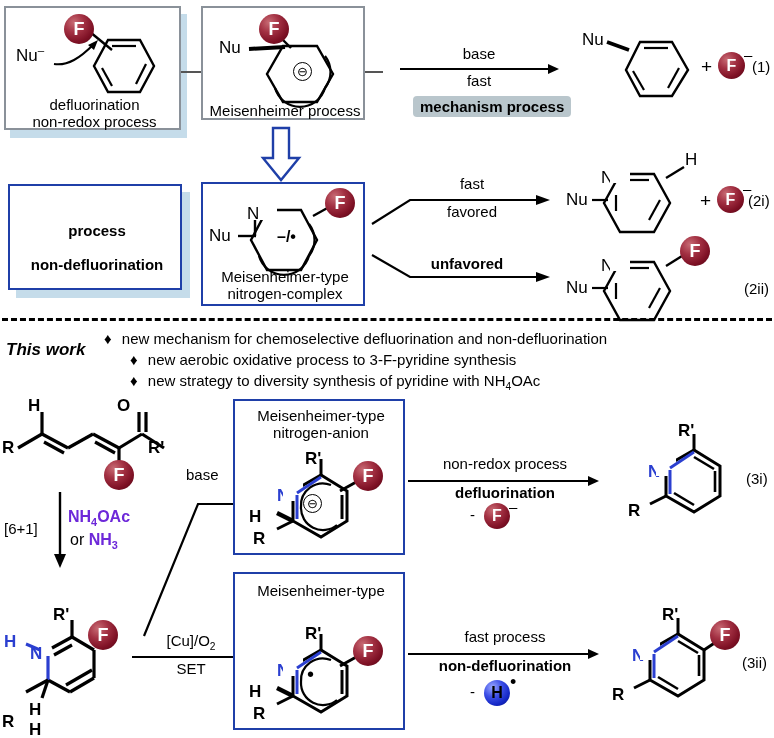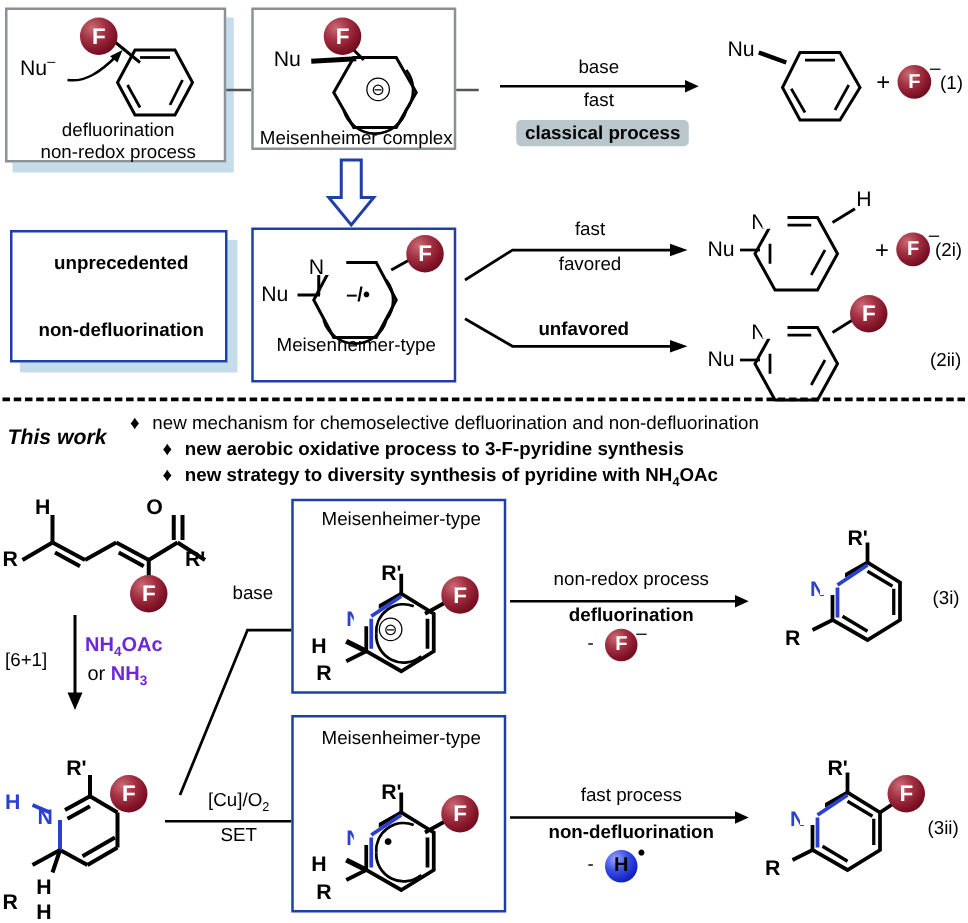--- a/index.html
+++ b/index.html
@@ -109,37 +109,37 @@
 
   <svg class="abs" style="left:66px;top:20px;width:30px;height:26px;">
     <line x1="22" y1="20" x2="6" y2="4" stroke="#000" stroke-width="2.4"></line>
   </svg>
 
   <div class="abs sphere sph-f" style="left:56px;top:6px;width:30px;height:30px;font-size:18px;">
     <span>F</span>
   </div>
 
   <div class="abs ctr lbl" style="left:0;top:94px;width:164px;">
-    <span>Meisenheimer complex</span>
+    <span>Meisenheimer process</span>
   </div>
 </div>
 
 <div class="abs" style="left:365px;top:71px;width:18px;height:2px;background:#555;"></div>
 
 <div class="abs ctr lbl" style="left:434px;top:45px;width:90px;">
   <span>base</span>
 </div>
 <div class="abs arrow-line" style="left:400px;top:68px;width:150px;"></div>
 <div class="abs arrow-head" style="left:548px;top:64px;"></div>
 <div class="abs ctr lbl" style="left:434px;top:72px;width:90px;">
   <span>fast</span>
 </div>
 
 <div class="abs" style="left:413px;top:98px;">
-  <span class="hl-grey">classical process</span>
+  <span class="hl-grey">mechanism process</span>
 </div>
 
 <div class="abs atom" style="left:582px;top:30px;">
   <span>Nu</span>
 </div>
 <svg class="abs" style="left:607px;top:38px;width:28px;height:16px;">
   <line x1="0" y1="4" x2="22" y2="12" stroke="#000" stroke-width="3.6"></line>
 </svg>
 <svg class="abs" style="left:624px;top:30px;width:70px;height:68px;">
   <polygon points="16,12 48,12 64,40 48,66 16,66 2,40" stroke="#000" stroke-width="2.4" fill="none"></polygon>
@@ -160,22 +160,22 @@
   <span>(1)</span>
 </div>
 
 <svg class="abs" style="left:263px;top:128px;width:40px;height:54px;">
   <polygon points="10,0 26,0 26,30 36,30 18,52 0,30 10,30" stroke="#1f3fa8" stroke-width="2.4" fill="#fff"></polygon>
 </svg>
 
 <div class="abs shadow-blue" style="left:16px;top:192px;width:174px;height:106px;"></div>
 
 <div class="abs box-blue" style="left:8px;top:184px;width:174px;height:106px;">
-  <div class="abs ctr lbl-b" style="left:0;top:16px;width:174px;">
-    <span>unprecedented</span>
+  <div class="abs ctr lbl-b" style="left:0;top:36px;width:174px;">
+    <span>process</span>
   </div>
   <div class="abs ctr lbl-b" style="left:0;top:70px;width:174px;">
     <span>non-defluorination</span>
   </div>
 </div>
 
 <div class="abs box-blue" style="left:201px;top:182px;width:164px;height:124px;">
 
   <div class="abs atom" style="left:6px;top:42px;">
     <span>Nu</span>
@@ -206,20 +206,21 @@
   <svg class="abs" style="left:110px;top:18px;width:26px;height:20px;">
     <line x1="0" y1="14" x2="18" y2="4" stroke="#000" stroke-width="2.4"></line>
   </svg>
 
   <div class="abs sphere sph-f" style="left:122px;top:4px;width:30px;height:30px;font-size:18px;">
     <span>F</span>
   </div>
 
   <div class="abs ctr lbl" style="left:0;top:84px;width:164px;">
     <div>Meisenheimer-type</div>
+    <div>nitrogen-complex</div>
   </div>
 </div>
 
 <svg class="abs" style="left:372px;top:180px;width:182px;height:48px;">
   <polyline points="0,44 38,20 168,20" stroke="#000" stroke-width="2.2" fill="none"></polyline>
   <polygon points="178,20 164,15 164,25" fill="#000"></polygon>
 </svg>
 <div class="abs ctr lbl" style="left:432px;top:175px;width:80px;">
   <span>fast</span>
 </div>
@@ -301,23 +302,23 @@
 <div class="abs" style="left:6px;top:329px;font-size:17px;font-weight:bold;font-style:italic;margin-top:11px;">
   <span>This work</span>
 </div>
 
 <div class="abs" style="left:104px;top:330px;font-size:15px;">
   <span>♦</span>
   <span style="margin-left:6px;">new mechanism for chemoselective defluorination and non-defluorination</span>
 </div>
 <div class="abs" style="left:130px;top:351px;font-size:15px;">
   <span>♦</span>
-  <span style="margin-left:6px;font-weight:bold;">new aerobic oxidative process to 3-F-pyridine synthesis</span>
-</div>
-<div class="abs" style="left:130px;top:372px;font-size:15px;font-weight:bold;">
+  <span style="margin-left:6px;">new aerobic oxidative process to 3-F-pyridine synthesis</span>
+</div>
+<div class="abs" style="left:130px;top:372px;font-size:15px;">
   <span>♦</span>
   <span style="margin-left:6px;">new strategy to diversity synthesis of pyridine with NH</span><sub>4</sub><span>OAc</span>
 </div>
 
 <div class="abs atom-b" style="left:28px;top:396px;">
   <span>H</span>
 </div>
 <div class="abs atom-b" style="left:117px;top:396px;">
   <span>O</span>
 </div>
@@ -430,20 +431,21 @@
   <span>[Cu]/O</span><sub>2</sub>
 </div>
 <div class="abs arrow-line" style="left:132px;top:656px;width:110px;height:2px;"></div>
 <div class="abs ctr lbl" style="left:143px;top:660px;width:96px;">
   <span>SET</span>
 </div>
 
 <div class="abs box-blue" style="left:233px;top:399px;width:172px;height:156px;">
   <div class="abs ctr lbl" style="left:0;top:6px;width:172px;">
     <div>Meisenheimer-type</div>
+    <div>nitrogen-anion</div>
   </div>
 
   <div class="abs atom-b" style="left:70px;top:48px;">
     <span>R'</span>
   </div>
   <div class="abs atom-b" style="left:42px;top:85px;color:#2b3fd0;">
     <span>N</span>
   </div>
   <div class="abs atom-b" style="left:14px;top:106px;">
     <span>H</span>

